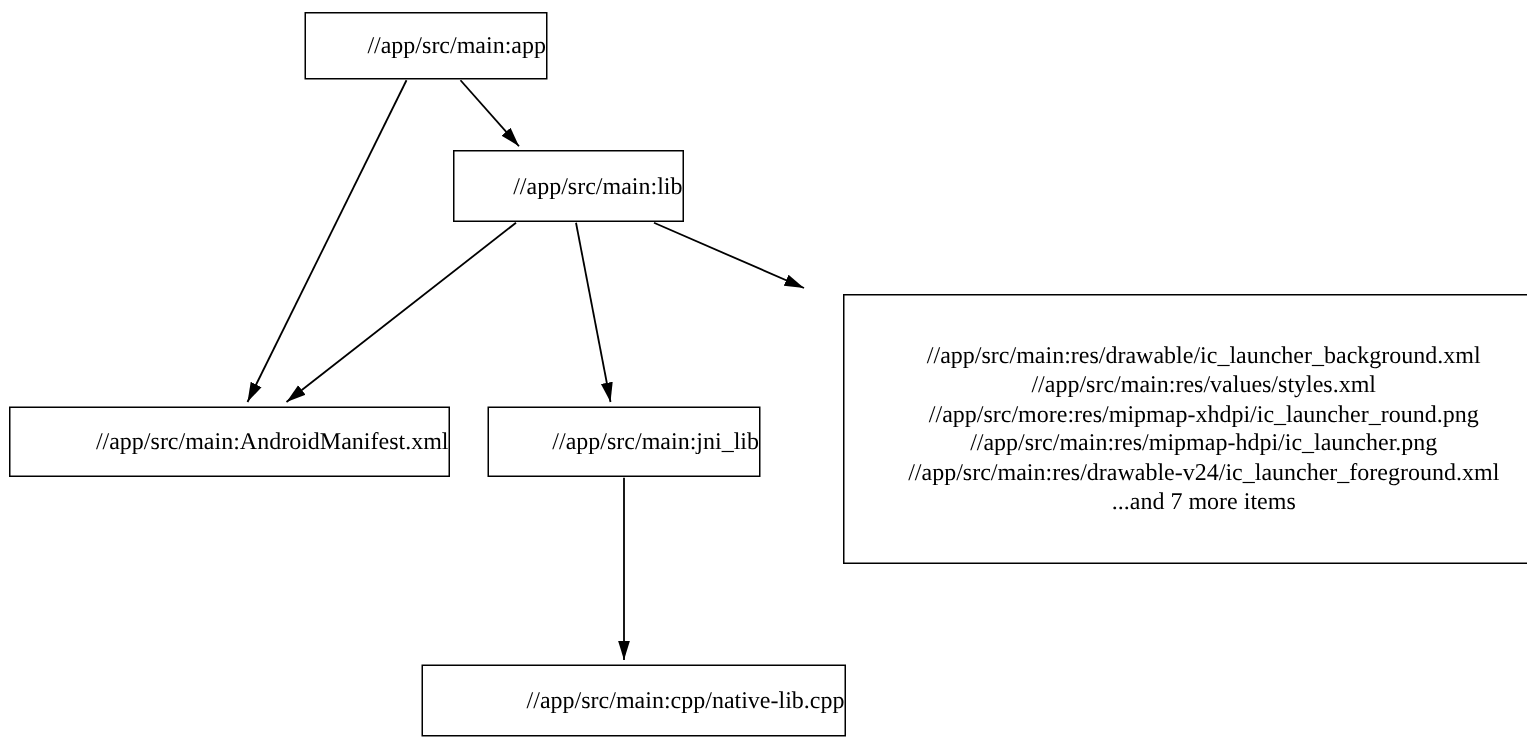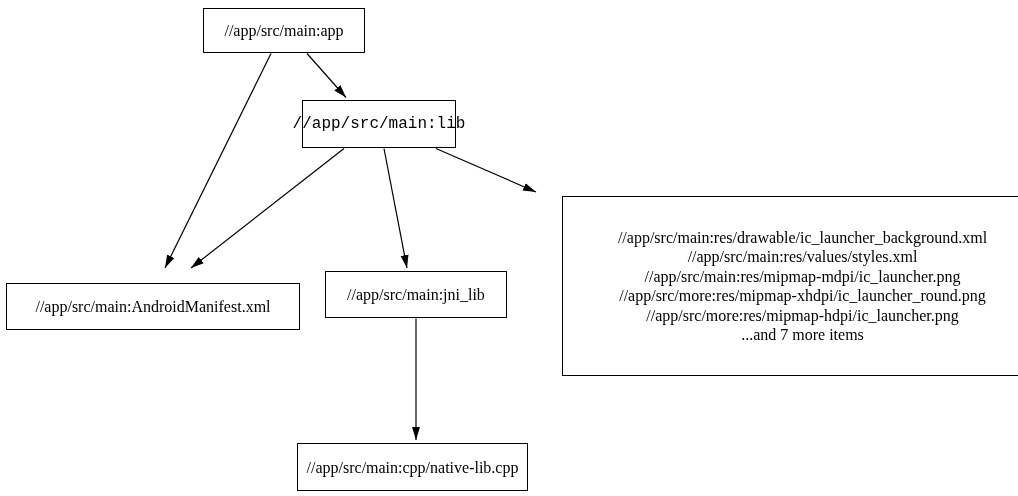--- a/index.html
+++ b/index.html
@@ -23,21 +23,21 @@
     width: 1018px;
     height: 496px;
   }
   .node {
     position: absolute;
     box-sizing: border-box;
     background: #ffffff;
     border: 1px solid #000000;
     display: flex;
     align-items: center;
-    justify-content: center;
+    justify-content: flex-end;
     text-align: center;
     font-size: 16px;
     line-height: 19px;
     white-space: nowrap;
   }
   .node.multiline {
     flex-direction: column;
     justify-content: center;
     line-height: 19.5px;
   }
@@ -63,38 +63,38 @@
     <line class="edge-line" x1="344" y1="148.5" x2="191" y2="268" marker-end="url(#arrowhead)"></line>
     <line class="edge-line" x1="384" y1="148.5" x2="407" y2="268" marker-end="url(#arrowhead)"></line>
     <line class="edge-line" x1="436" y1="148.5" x2="536" y2="192" marker-end="url(#arrowhead)"></line>
     <line class="edge-line" x1="416" y1="318.5" x2="416" y2="440" marker-end="url(#arrowhead)"></line>
   </svg>
 
   <div class="node" style="left:203px; top:8px; width:162px; height:45px;">
     <span>//app/src/main:app</span>
   </div>
 
-  <div class="node" style="left:302px; top:100px; width:154px; height:48px;font-family:Liberation Mono, monospace;">
+  <div class="node" style="left:302px; top:100px; width:154px; height:48px;">
     <span>//app/src/main:lib</span>
   </div>
 
-  <div class="node" style="left:6px; top:271px; width:294px; height:47px;margin-top:12px;">
+  <div class="node" style="left:6px; top:271px; width:294px; height:47px;">
     <span>//app/src/main:AndroidManifest.xml</span>
   </div>
 
   <div class="node" style="left:325px; top:271px; width:182px; height:47px;">
     <span>//app/src/main:jni_lib</span>
   </div>
 
   <div class="node multiline" style="left:562px; top:196px; width:481px; height:180px;justify-content:center;">
     <div>//app/src/main:res/drawable/ic_launcher_background.xml</div>
     <div>//app/src/main:res/values/styles.xml</div>
-    <div>//app/src/main:res/mipmap-mdpi/ic_launcher.png</div>
     <div>//app/src/more:res/mipmap-xhdpi/ic_launcher_round.png</div>
-    <div>//app/src/more:res/mipmap-hdpi/ic_launcher.png</div>
+    <div>//app/src/main:res/mipmap-hdpi/ic_launcher.png</div>
+    <div>//app/src/main:res/drawable-v24/ic_launcher_foreground.xml</div>
     <div>...and 7 more items</div>
   </div>
 
-  <div class="node" style="left:281px; top:443px; width:231px; height:48px;margin-left:16px;">
+  <div class="node" style="left:281px; top:443px; width:283px; height:48px;">
     <span>//app/src/main:cpp/native-lib.cpp</span>
   </div>
 
 </div>
 
 </body></html>

